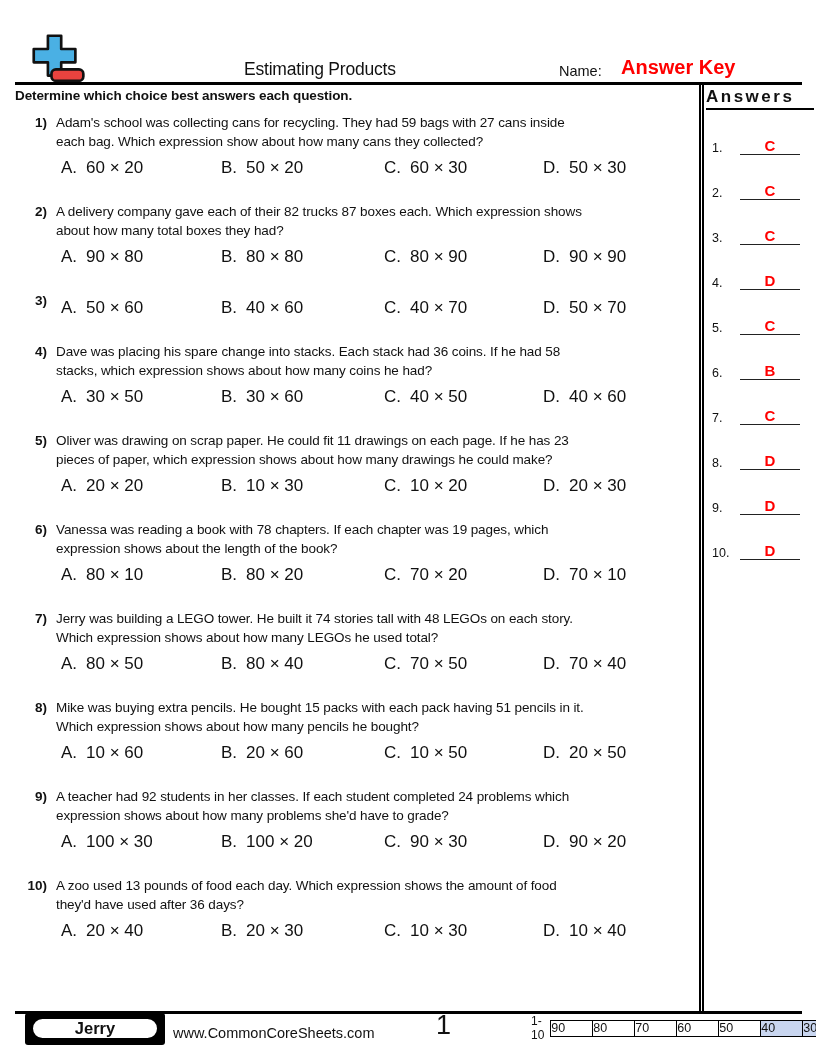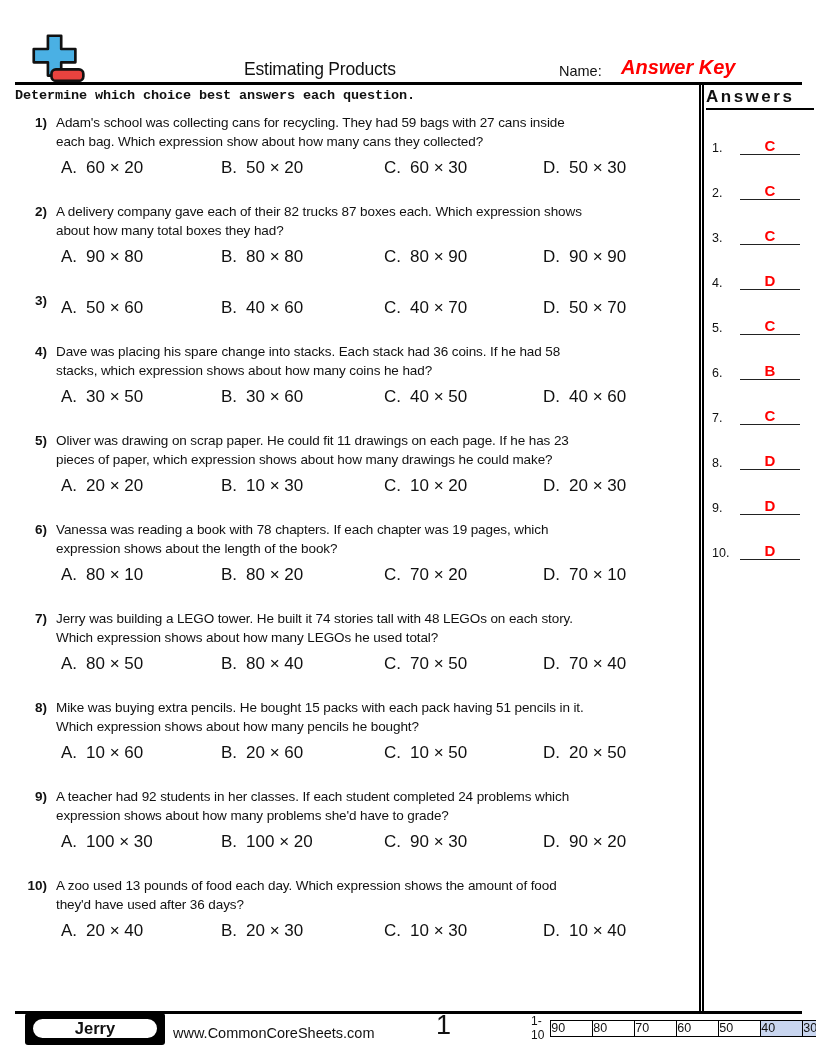--- a/index.html
+++ b/index.html
@@ -6,23 +6,23 @@
   html,body { background:#fff; }
   .page {
     position:relative; width:816px; height:1056px; margin:16px auto;
     background:#fff; overflow:hidden;
     font-family:"Liberation Sans", sans-serif; color:#111;
   }
   
   .logo { position:absolute; left:24px; top:14px; width:62px; height:54px; }
   .ws-title { position:absolute; left:244px; top:43px; font-size:17.5px; letter-spacing:-0.2px; }
   .name-label { position:absolute; left:559px; top:47px; font-size:14.5px; }
-  .name-value { position:absolute; left:621px; top:40px; font-size:20px; font-weight:bold; color:#f00;font-style:italic; }
+  .name-value { position:absolute; left:621px; top:40px; font-size:20px; font-weight:bold; color:#f00; }
   .header-rule { position:absolute; left:15px; top:66px; width:787px; height:3px; background:#000; }
-  .instruction { position:absolute; left:15px; top:72px; font-size:13.5px; font-weight:bold; letter-spacing:-0.1px;font-family:Liberation Mono, monospace; }
+  .instruction { position:absolute; left:15px; top:72px; font-size:13.5px; font-weight:bold; letter-spacing:-0.1px; }
 
   
   .questions { position:absolute; left:15px; top:97px; width:684px; }
   .q { display:flex; margin-bottom:25px; }
   .q-num { width:32px; min-width:32px; text-align:right; margin-right:9px;
            font-size:13.5px; font-weight:bold; line-height:19px; }
   .q-body { flex:1; }
   .q-text { font-size:13.5px; line-height:19px; letter-spacing:-0.1px; white-space:pre-line; }
   .choices { display:flex; margin-top:7px; padding-left:5px; font-size:17px; line-height:19px; }
   .choice { white-space:nowrap; }

